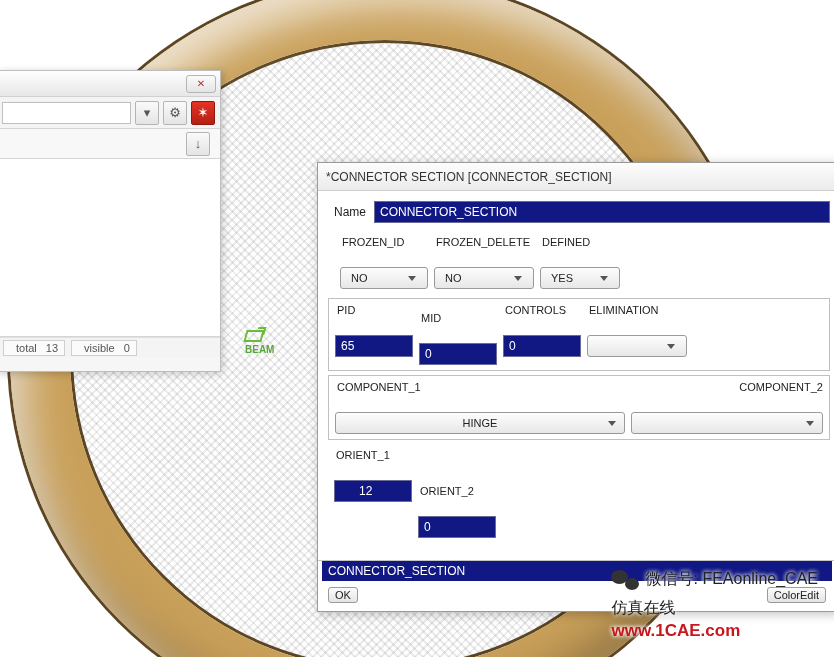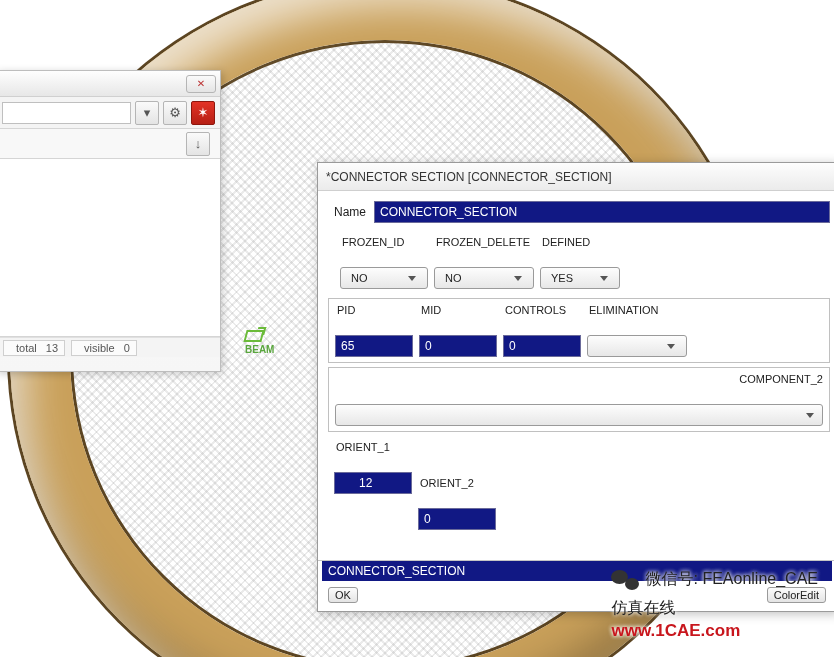--- a/index.html
+++ b/index.html
@@ -388,38 +388,45 @@
             <span class="caret"></span>
         </div>
       </div>
     </div>
 
     <div class="field-group">
       <div class="col" style="width:78px;">
         <span class="lbl">PID</span>
         <input class="numbox" style="width: 78px;" value="65">
       </div>
-      <div class="col" style="width:78px;">
+      <div class="col" style="width:78px;margin-top:8px;">
         <span class="lbl">MID</span>
         <input class="numbox" style="width: 78px;" value="0">
       </div>
       <div class="col" style="width:78px;">
         <span class="lbl">CONTROLS</span>
         <input class="numbox" style="width: 78px;" value="0">
       </div>
       <div class="col" style="width:100px;">
         <span class="lbl">ELIMINATION</span>
         <div class="select" style="min-width:100px;">
           <span></span>
             <span class="caret"></span>
         </div>
       </div>
     </div>
 
     <div class="field-group">
+      <div class="col" style="width:290px;">
+        <span class="lbl">COMPONENT_1</span>
+        <div class="big-select">
+          <span>HINGE</span>
+            <span class="caret"></span>
+        </div>
+      </div>
       <div class="col" style="flex:1;">
         <span class="lbl" style="text-align:right;">COMPONENT_2</span>
         <div class="big-select">
           <span></span>
             <span class="caret"></span>
         </div>
       </div>
     </div>
 
     <div class="field-group" style="border:none; padding-left:6px;">

